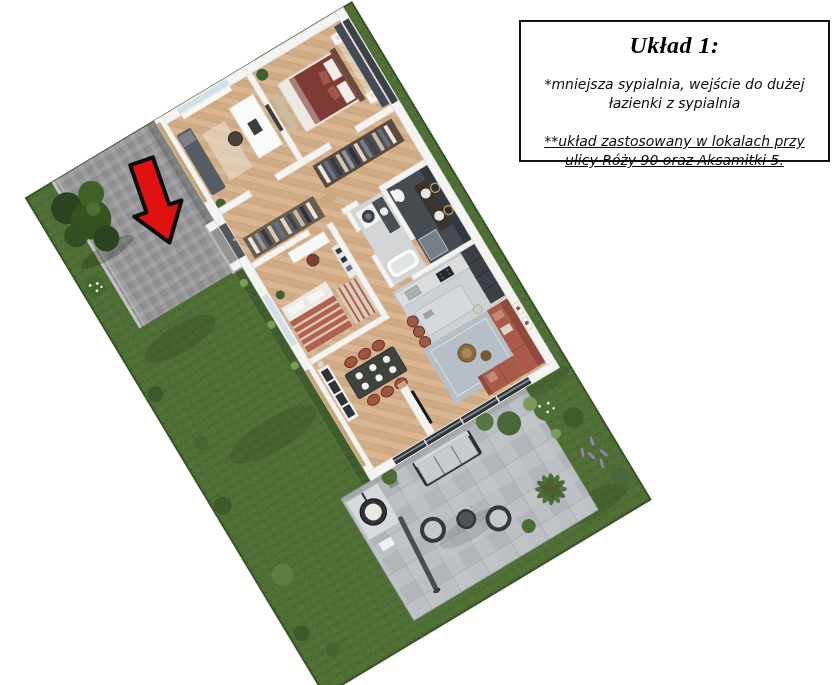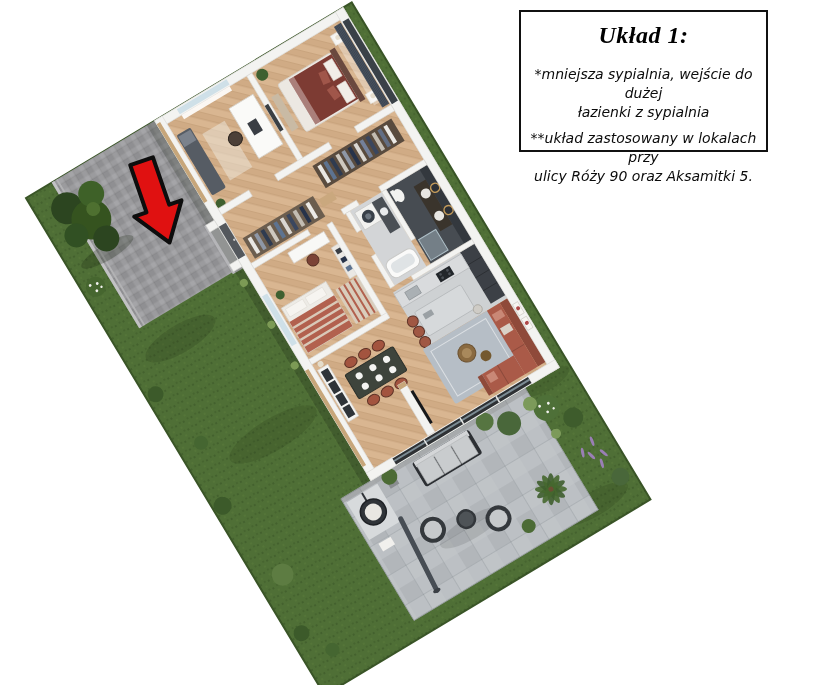--- a/index.html
+++ b/index.html
@@ -32,26 +32,26 @@
   .f-sofad{fill:var(--sofa_dark);}
   .f-rug{fill:var(--rug);}
   .f-glass{fill:var(--glass);}
   .f-glassd{fill:var(--glass_dark);}
   .f-bathd{fill:var(--bath_dark);}
   .f-woodt{fill:var(--wood_trim);}
   .f-arrow{fill:var(--arrow_red);stroke:#0d0d0d;stroke-width:4;stroke-linejoin:round;}
   .pav-base{fill:var(--paver);}
   .tile-base{fill:var(--tile);}
   
-  .annotation{position:absolute;left:519px;top:10px;width:249px;height:142px;box-sizing:border-box;
+  .annotation{position:absolute;left:519px;top:20px;width:311px;height:142px;box-sizing:border-box;
      border:2px solid var(--ink);background:#fff;text-align:center;padding-top:11px;}
   .annotation .title{font-family:"Liberation Serif","DejaVu Serif",serif;font-weight:bold;font-style:italic;
      font-size:24px;color:#000;letter-spacing:0.5px;line-height:1;}
   .annotation .note{margin-top:18px;font-style:italic;font-size:14px;color:#0b0b0b;line-height:19px;}
-  .annotation .note + .note{margin-top:7px;}
+  .annotation .note + .note{margin-top:19px;text-decoration:underline;}
 </style>
 </head>
 <body>
 
 <div id="canvas">
 
   <svg id="scene-svg" width="840" height="685" viewBox="0 0 840 685">
     <defs>
       <pattern id="pPav" width="12" height="12" patternUnits="userSpaceOnUse">
         <rect width="12" height="12" class="pav-base"></rect>

